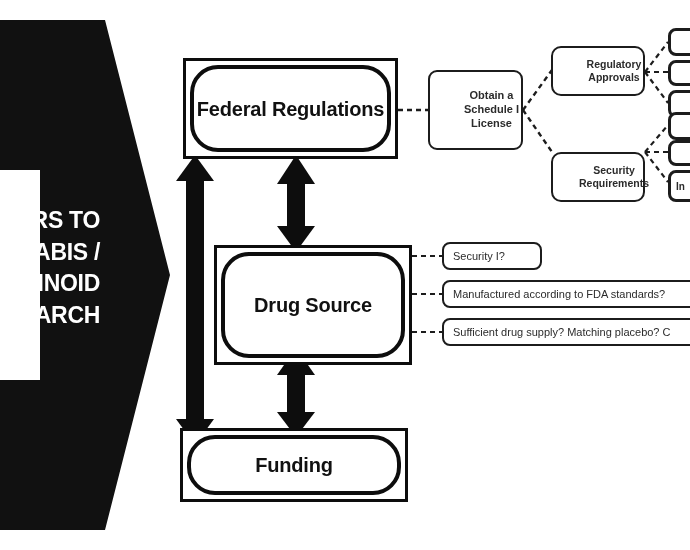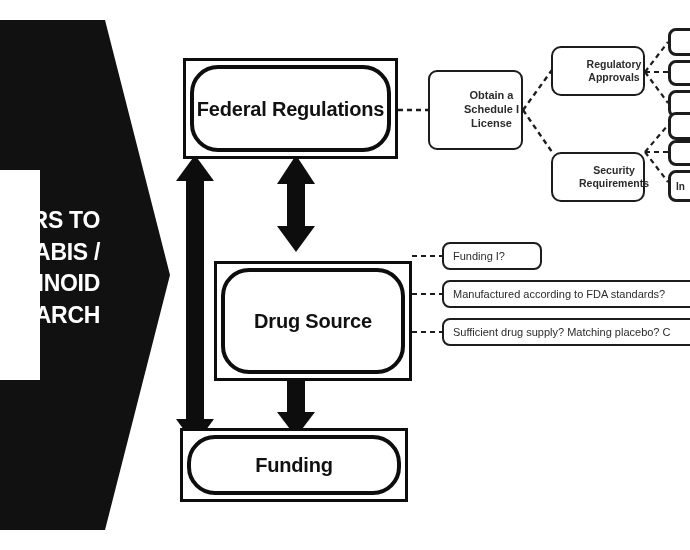--- a/index.html
+++ b/index.html
@@ -187,21 +187,21 @@
     <line x1="412" y1="294" x2="442" y2="294" stroke="#1c1c1c" stroke-width="2.2" stroke-dasharray="5,4"></line>
     <line x1="412" y1="332" x2="442" y2="332" stroke="#1c1c1c" stroke-width="2.2" stroke-dasharray="5,4"></line>
   </svg>
 
   <div class="main-node" style="left:183px; top:58px; width:215px; height:101px;">
     <div class="inner">
       <span class="label">Federal Regulations</span>
     </div>
   </div>
 
-  <div class="main-node" style="left:214px; top:245px; width:198px; height:120px;margin-top:16px;">
+  <div class="main-node" style="left:214px; top:245px; width:198px; height:120px;">
     <div class="inner">
       <span class="label">Drug Source</span>
     </div>
   </div>
 
   <div class="main-node" style="left:180px; top:428px; width:228px; height:74px;">
     <div class="inner">
       <span class="label">Funding</span>
     </div>
   </div>
@@ -231,21 +231,21 @@
     <span></span>
   </div>
   <div class="leaf-node" style="left:668px; top:140px; width:40px; height:26px;">
     <span></span>
   </div>
   <div class="leaf-node" style="left:668px; top:170px; width:40px; height:32px;">
     <span>In</span>
   </div>
 
   <div class="q-node" style="left:442px; top:242px; width:100px; height:28px;">
-    <span>Funding I?</span>
+    <span>Security I?</span>
   </div>
 
   <div class="q-node" style="left:442px; top:280px; width:255px; height:28px;">
     <span>Manufactured  according to FDA standards?</span>
   </div>
 
   <div class="q-node" style="left:442px; top:318px; width:255px; height:28px;">
     <span>Sufficient drug supply? Matching placebo? C</span>
   </div>
 

